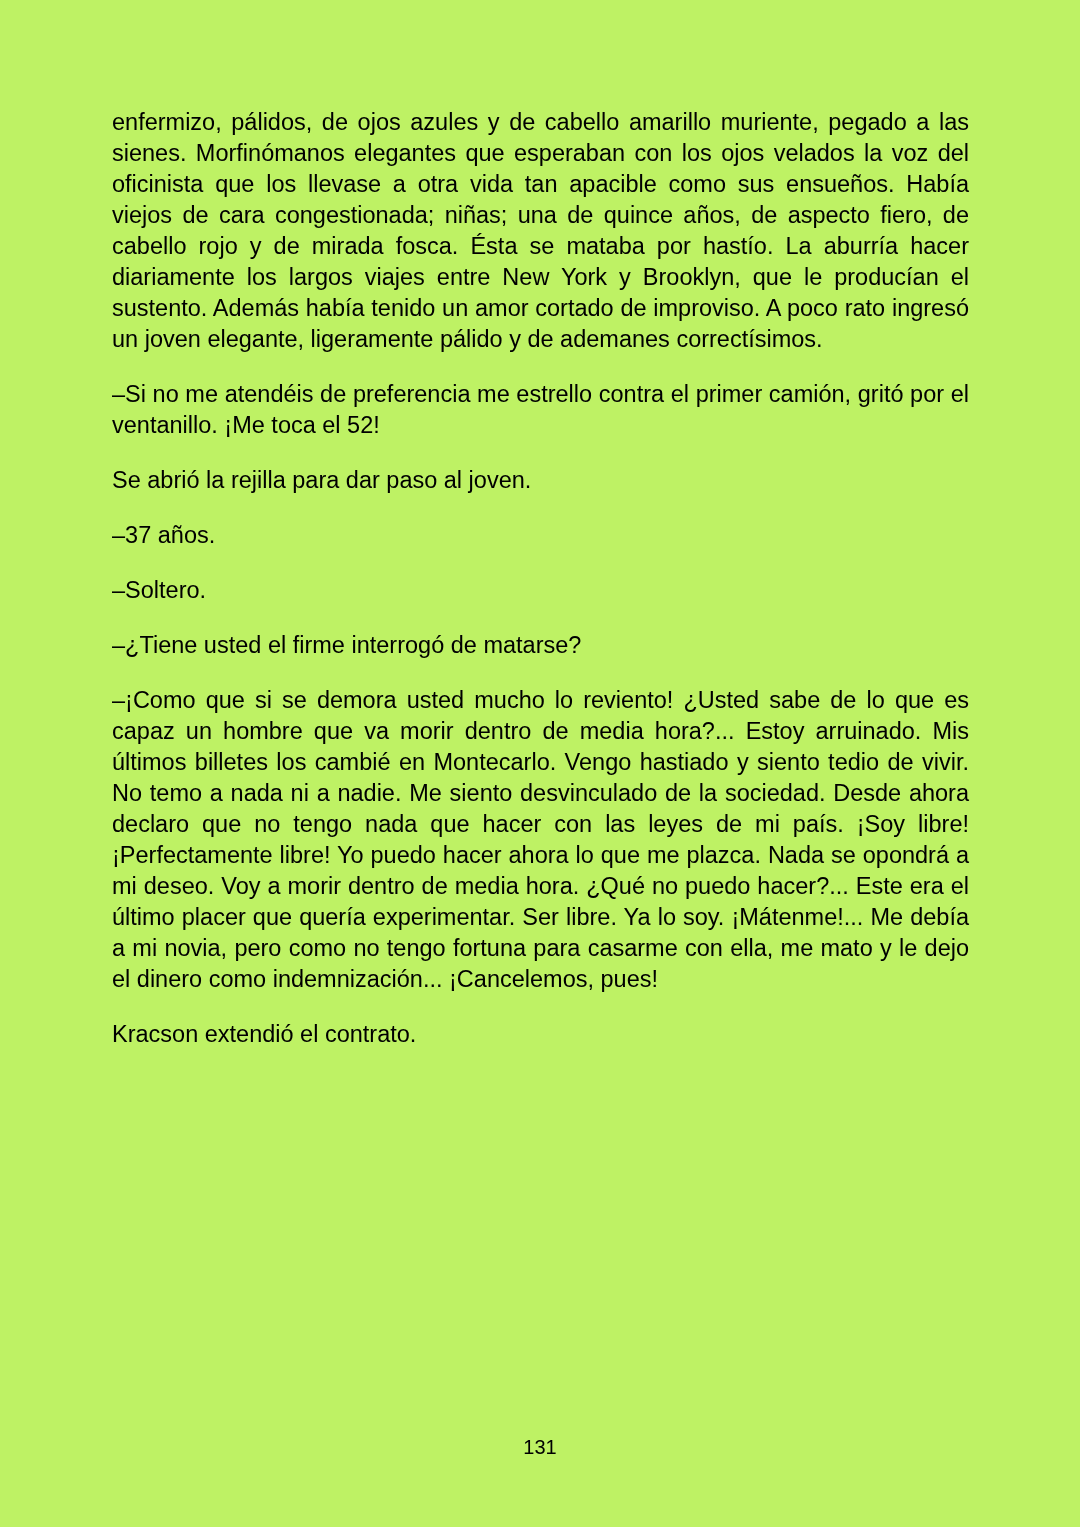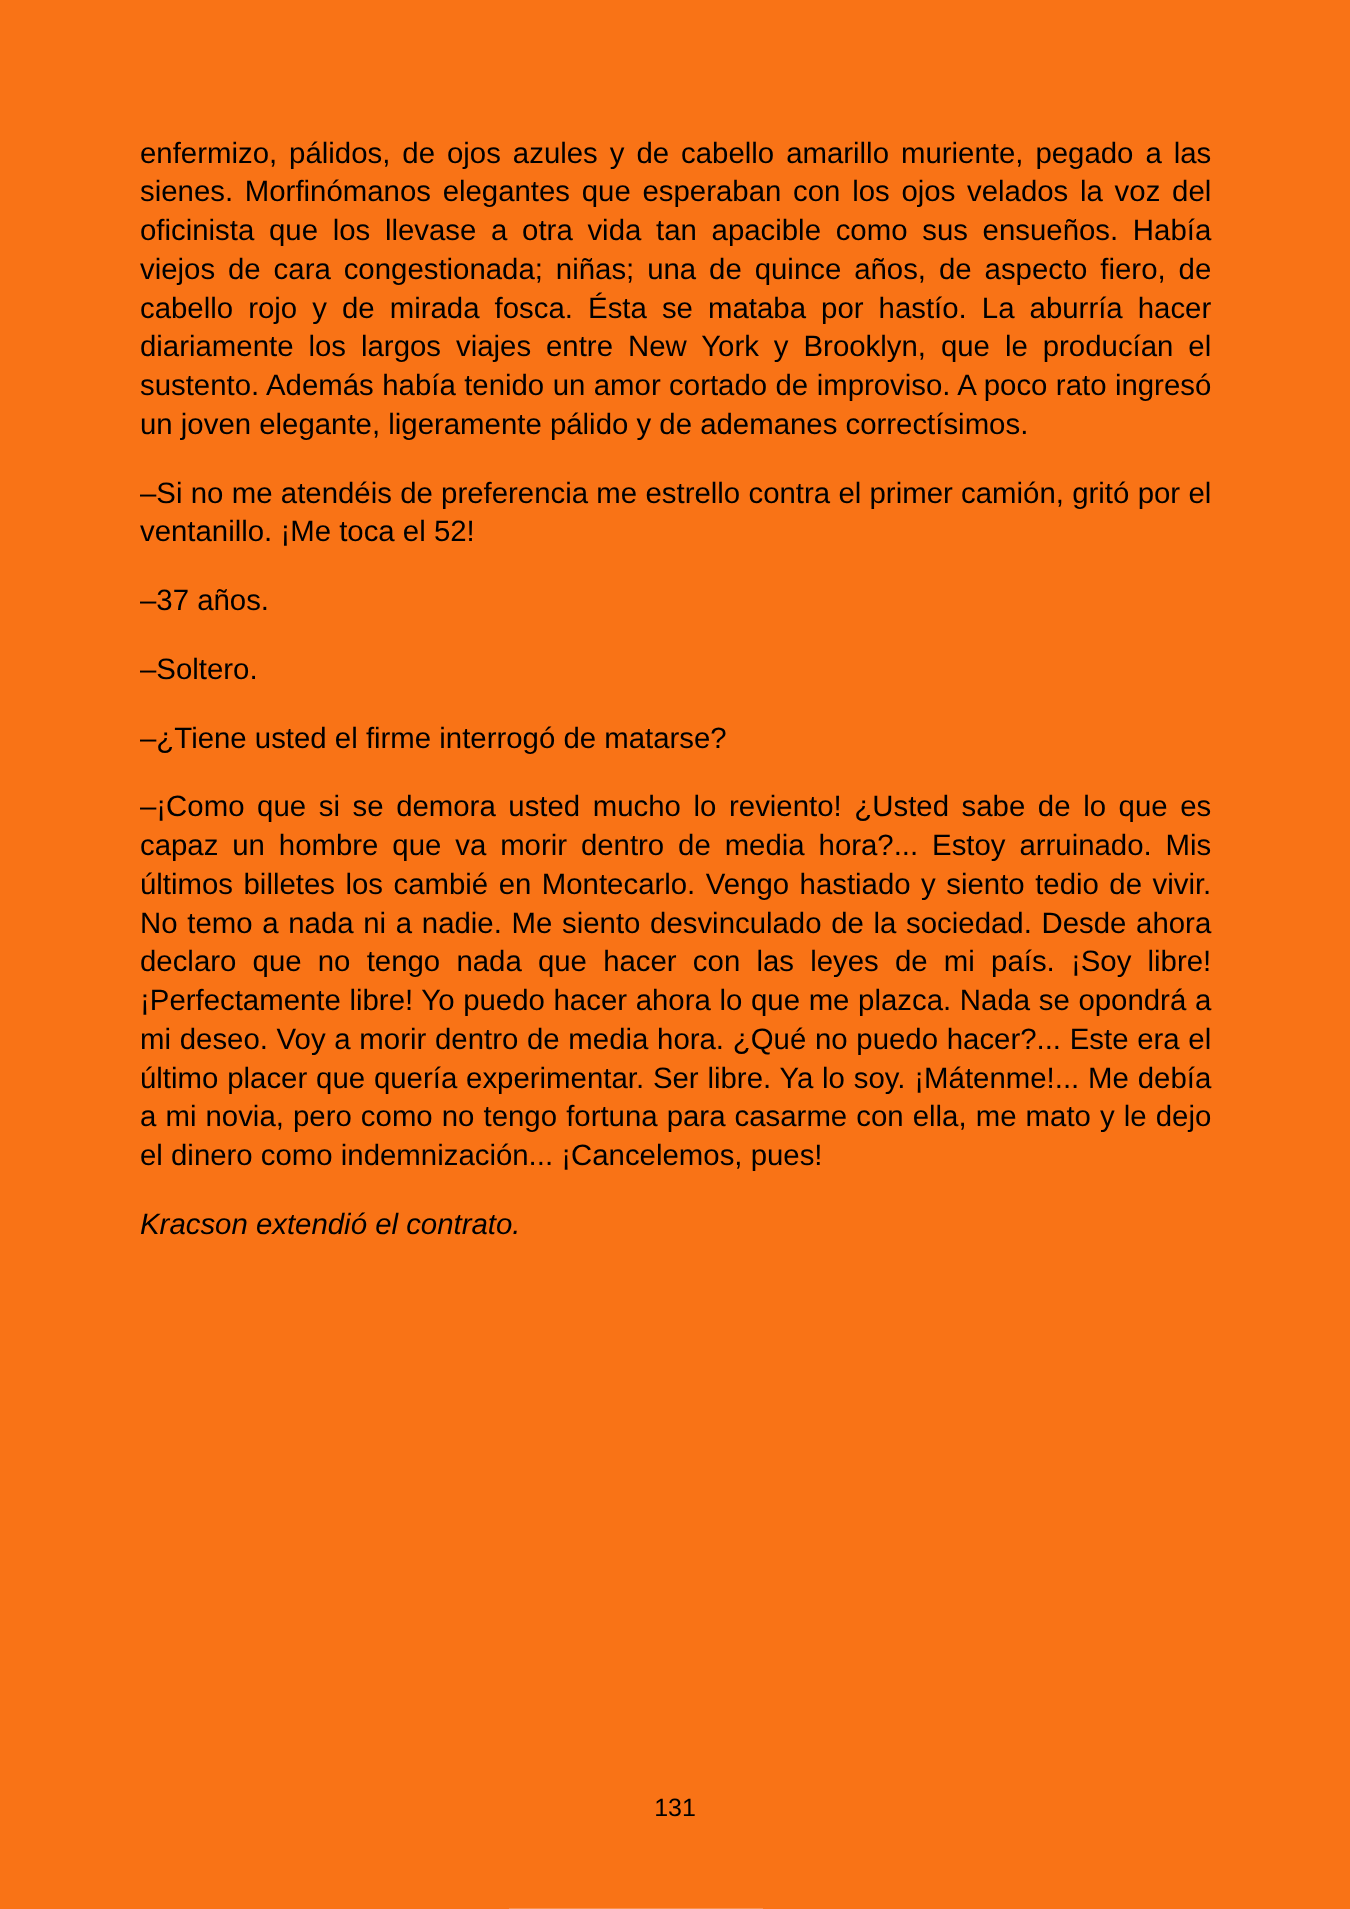--- a/index.html
+++ b/index.html
@@ -16,21 +16,21 @@
     color: #000000;
     overflow: hidden;
   }
 
   .page {
     position: absolute;
     top: 0;
     left: 0;
     width: 1080px;
     height: 1527px;
-    background: #f97316;
+    background: #bef264;
   }
 
   .text-column {
     position: absolute;
     left: 112px;
     top: 107px;
     width: 857px;
   }
 
   .para {
@@ -41,21 +41,20 @@
     text-justify: inter-word;
     color: #000000;
     -webkit-hyphens: none;
     hyphens: none;
     word-spacing: 0px;
   }
 
   
   .para:last-child {
     margin-bottom: 0;
-    font-style: italic;
   }
 
   
   .para.short {
     text-align: left;
   }
 
   .page-number {
     position: absolute;
     left: 0;
@@ -71,20 +70,21 @@
 <body>
 
 <div class="page">
 
   <div class="text-column">
 
     <p class="para">enfermizo, pálidos, de ojos azules y de cabello amarillo muriente, pegado a las sienes. Morfinómanos elegantes que esperaban con los ojos velados la voz del oficinista que los llevase a otra vida tan apacible como sus ensueños. Había viejos de cara congestionada; niñas; una de quince años, de aspecto fiero, de cabello rojo y de mirada fosca. Ésta se mataba por hastío. La aburría hacer diariamente los largos viajes entre New York y Brooklyn, que le producían el sustento. Además había tenido un amor cortado de improviso. A poco rato ingresó un joven elegante, ligeramente pálido y de ademanes correctísimos.</p>
 
     <p class="para">–Si no me atendéis de preferencia me estrello contra el primer camión, gritó por el ventanillo. ¡Me toca el 52!</p>
 
+    <p class="para short">Se abrió la rejilla para dar paso al joven.</p>
 
 
     <p class="para short">–37 años.</p>
 
 
     <p class="para short">–Soltero.</p>
 
     <p class="para short">–¿Tiene usted el firme interrogó de matarse?</p>
 
     <p class="para">–¡Como que si se demora usted mucho lo reviento! ¿Usted sabe de lo que es capaz un hombre que va morir dentro de media hora?... Estoy arruinado. Mis últimos billetes los cambié en Montecarlo. Vengo hastiado y siento tedio de vivir. No temo a nada ni a nadie. Me siento desvinculado de la sociedad. Desde ahora declaro que no tengo nada que hacer con las leyes de mi país. ¡Soy libre! ¡Perfectamente libre! Yo puedo hacer ahora lo que me plazca. Nada se opondrá a mi deseo. Voy a morir dentro de media hora. ¿Qué no puedo hacer?... Este era el último placer que quería experimentar. Ser libre. Ya lo soy. ¡Mátenme!... Me debía a mi novia, pero como no tengo fortuna para casarme con ella, me mato y le dejo el dinero como indemnización... ¡Cancelemos, pues!</p>

